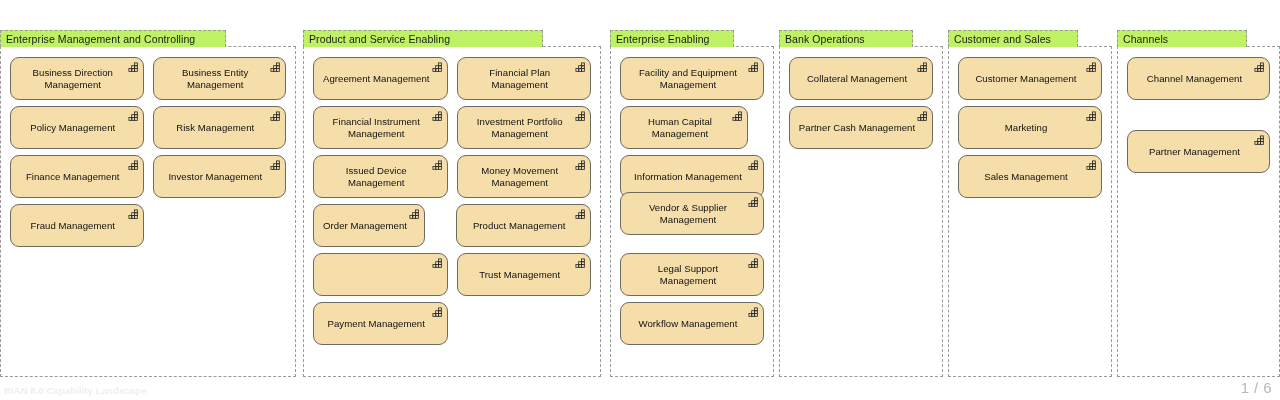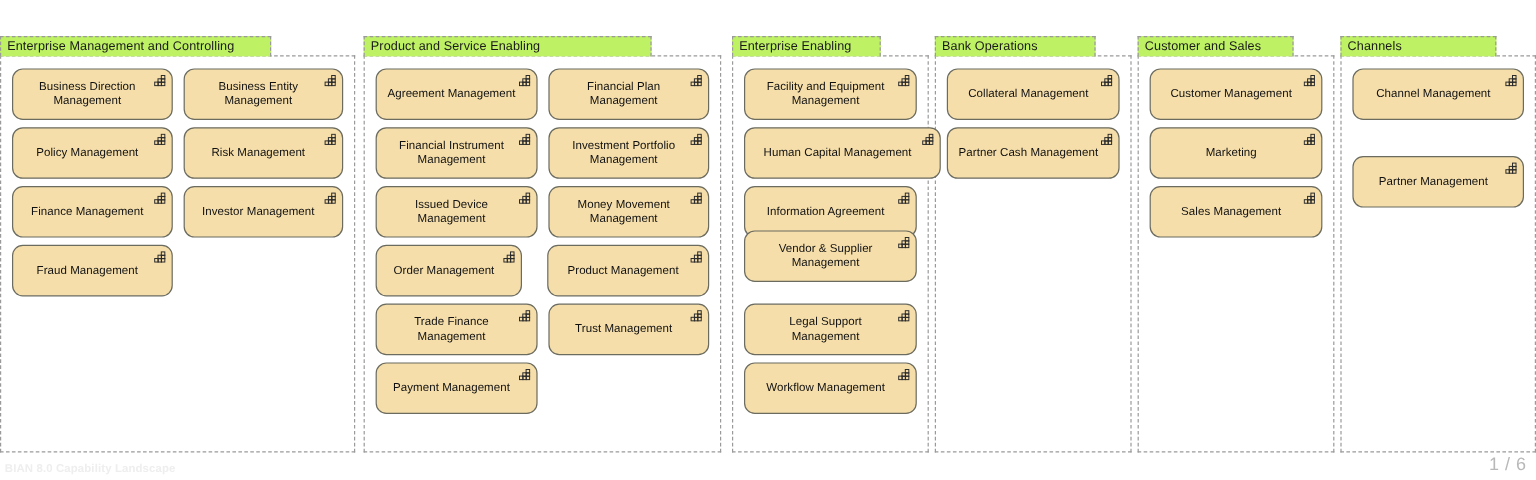--- a/index.html
+++ b/index.html
@@ -266,21 +266,21 @@
           <span class="cap-label">Money Movement Management</span>
           <svg viewBox="0 0 12 12" class="cap-icon">
             <rect x="7" y="1" width="3.2" height="3.2" fill="none" stroke="#2b2b2b" stroke-width="0.9"></rect>
             <rect x="7" y="4" width="3.2" height="3.2" fill="none" stroke="#2b2b2b" stroke-width="0.9"></rect>
             <rect x="4" y="4" width="3.2" height="3.2" fill="none" stroke="#2b2b2b" stroke-width="0.9"></rect>
             <rect x="7" y="7" width="3.2" height="3.2" fill="none" stroke="#2b2b2b" stroke-width="0.9"></rect>
             <rect x="4" y="7" width="3.2" height="3.2" fill="none" stroke="#2b2b2b" stroke-width="0.9"></rect>
             <rect x="1" y="7" width="3.2" height="3.2" fill="none" stroke="#2b2b2b" stroke-width="0.9"></rect>
           </svg>
         </div>
-        <div class="cap" style="left: 10px; top: 157px; width: 122px; height: 43px;">
+        <div class="cap" style="left: 10px; top: 157px; width: 112px; height: 43px;">
           <span class="cap-label">Order Management</span>
           <svg viewBox="0 0 12 12" class="cap-icon">
             <rect x="7" y="1" width="3.2" height="3.2" fill="none" stroke="#2b2b2b" stroke-width="0.9"></rect>
             <rect x="7" y="4" width="3.2" height="3.2" fill="none" stroke="#2b2b2b" stroke-width="0.9"></rect>
             <rect x="4" y="4" width="3.2" height="3.2" fill="none" stroke="#2b2b2b" stroke-width="0.9"></rect>
             <rect x="7" y="7" width="3.2" height="3.2" fill="none" stroke="#2b2b2b" stroke-width="0.9"></rect>
             <rect x="4" y="7" width="3.2" height="3.2" fill="none" stroke="#2b2b2b" stroke-width="0.9"></rect>
             <rect x="1" y="7" width="3.2" height="3.2" fill="none" stroke="#2b2b2b" stroke-width="0.9"></rect>
           </svg>
         </div>
@@ -289,21 +289,20 @@
           <svg viewBox="0 0 12 12" class="cap-icon">
             <rect x="7" y="1" width="3.2" height="3.2" fill="none" stroke="#2b2b2b" stroke-width="0.9"></rect>
             <rect x="7" y="4" width="3.2" height="3.2" fill="none" stroke="#2b2b2b" stroke-width="0.9"></rect>
             <rect x="4" y="4" width="3.2" height="3.2" fill="none" stroke="#2b2b2b" stroke-width="0.9"></rect>
             <rect x="7" y="7" width="3.2" height="3.2" fill="none" stroke="#2b2b2b" stroke-width="0.9"></rect>
             <rect x="4" y="7" width="3.2" height="3.2" fill="none" stroke="#2b2b2b" stroke-width="0.9"></rect>
             <rect x="1" y="7" width="3.2" height="3.2" fill="none" stroke="#2b2b2b" stroke-width="0.9"></rect>
           </svg>
         </div>
         <div class="cap" style="left: 10px; top: 206px; width: 134.5px; height: 43px;">
-          <span class="cap-label">Trade Finance Management</span>
           <svg viewBox="0 0 12 12" class="cap-icon">
             <rect x="7" y="1" width="3.2" height="3.2" fill="none" stroke="#2b2b2b" stroke-width="0.9"></rect>
             <rect x="7" y="4" width="3.2" height="3.2" fill="none" stroke="#2b2b2b" stroke-width="0.9"></rect>
             <rect x="4" y="4" width="3.2" height="3.2" fill="none" stroke="#2b2b2b" stroke-width="0.9"></rect>
             <rect x="7" y="7" width="3.2" height="3.2" fill="none" stroke="#2b2b2b" stroke-width="0.9"></rect>
             <rect x="4" y="7" width="3.2" height="3.2" fill="none" stroke="#2b2b2b" stroke-width="0.9"></rect>
             <rect x="1" y="7" width="3.2" height="3.2" fill="none" stroke="#2b2b2b" stroke-width="0.9"></rect>
           </svg>
         </div>
         <div class="cap" style="left: 153.5px; top: 206px; width: 134.5px; height: 43px;">
@@ -340,33 +339,33 @@
           <span class="cap-label">Facility and Equipment Management</span>
           <svg viewBox="0 0 12 12" class="cap-icon">
             <rect x="7" y="1" width="3.2" height="3.2" fill="none" stroke="#2b2b2b" stroke-width="0.9"></rect>
             <rect x="7" y="4" width="3.2" height="3.2" fill="none" stroke="#2b2b2b" stroke-width="0.9"></rect>
             <rect x="4" y="4" width="3.2" height="3.2" fill="none" stroke="#2b2b2b" stroke-width="0.9"></rect>
             <rect x="7" y="7" width="3.2" height="3.2" fill="none" stroke="#2b2b2b" stroke-width="0.9"></rect>
             <rect x="4" y="7" width="3.2" height="3.2" fill="none" stroke="#2b2b2b" stroke-width="0.9"></rect>
             <rect x="1" y="7" width="3.2" height="3.2" fill="none" stroke="#2b2b2b" stroke-width="0.9"></rect>
           </svg>
         </div>
-        <div class="cap" style="left: 10px; top: 59px; width: 164px; height: 43px;">
+        <div class="cap" style="left: 10px; top: 59px; width: 128px; height: 43px;">
           <span class="cap-label">Human Capital Management</span>
           <svg viewBox="0 0 12 12" class="cap-icon">
             <rect x="7" y="1" width="3.2" height="3.2" fill="none" stroke="#2b2b2b" stroke-width="0.9"></rect>
             <rect x="7" y="4" width="3.2" height="3.2" fill="none" stroke="#2b2b2b" stroke-width="0.9"></rect>
             <rect x="4" y="4" width="3.2" height="3.2" fill="none" stroke="#2b2b2b" stroke-width="0.9"></rect>
             <rect x="7" y="7" width="3.2" height="3.2" fill="none" stroke="#2b2b2b" stroke-width="0.9"></rect>
             <rect x="4" y="7" width="3.2" height="3.2" fill="none" stroke="#2b2b2b" stroke-width="0.9"></rect>
             <rect x="1" y="7" width="3.2" height="3.2" fill="none" stroke="#2b2b2b" stroke-width="0.9"></rect>
           </svg>
         </div>
         <div class="cap" style="left: 10px; top: 108px; width: 144px; height: 43px;">
-          <span class="cap-label">Information Agreement</span>
+          <span class="cap-label">Information Management</span>
           <svg viewBox="0 0 12 12" class="cap-icon">
             <rect x="7" y="1" width="3.2" height="3.2" fill="none" stroke="#2b2b2b" stroke-width="0.9"></rect>
             <rect x="7" y="4" width="3.2" height="3.2" fill="none" stroke="#2b2b2b" stroke-width="0.9"></rect>
             <rect x="4" y="4" width="3.2" height="3.2" fill="none" stroke="#2b2b2b" stroke-width="0.9"></rect>
             <rect x="7" y="7" width="3.2" height="3.2" fill="none" stroke="#2b2b2b" stroke-width="0.9"></rect>
             <rect x="4" y="7" width="3.2" height="3.2" fill="none" stroke="#2b2b2b" stroke-width="0.9"></rect>
             <rect x="1" y="7" width="3.2" height="3.2" fill="none" stroke="#2b2b2b" stroke-width="0.9"></rect>
           </svg>
         </div>
         <div class="cap" style="left: 10px; top: 145px; width: 144px; height: 43px;">

